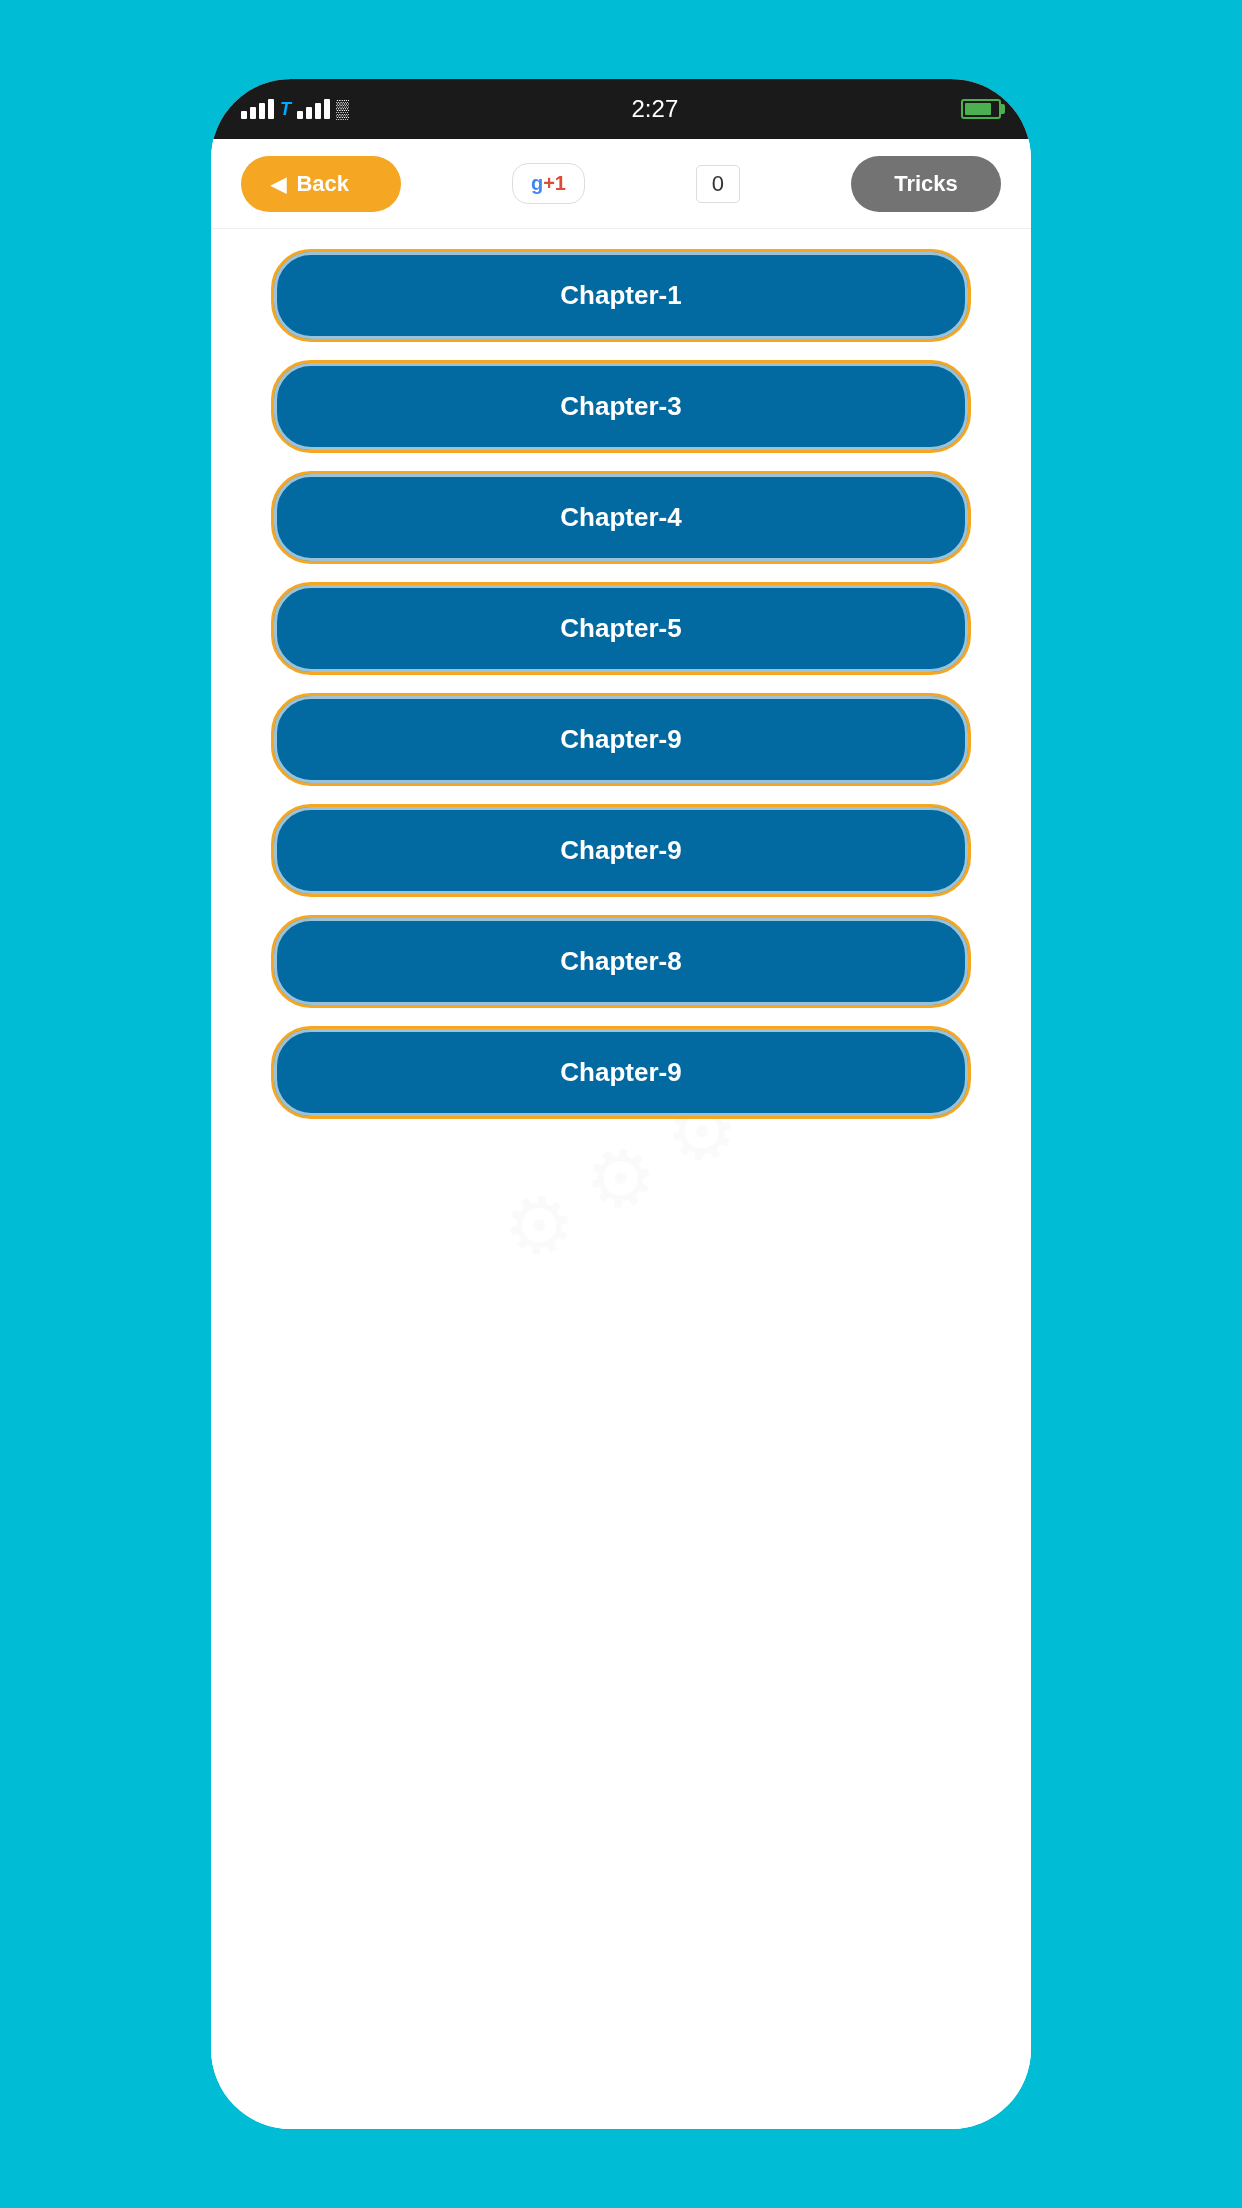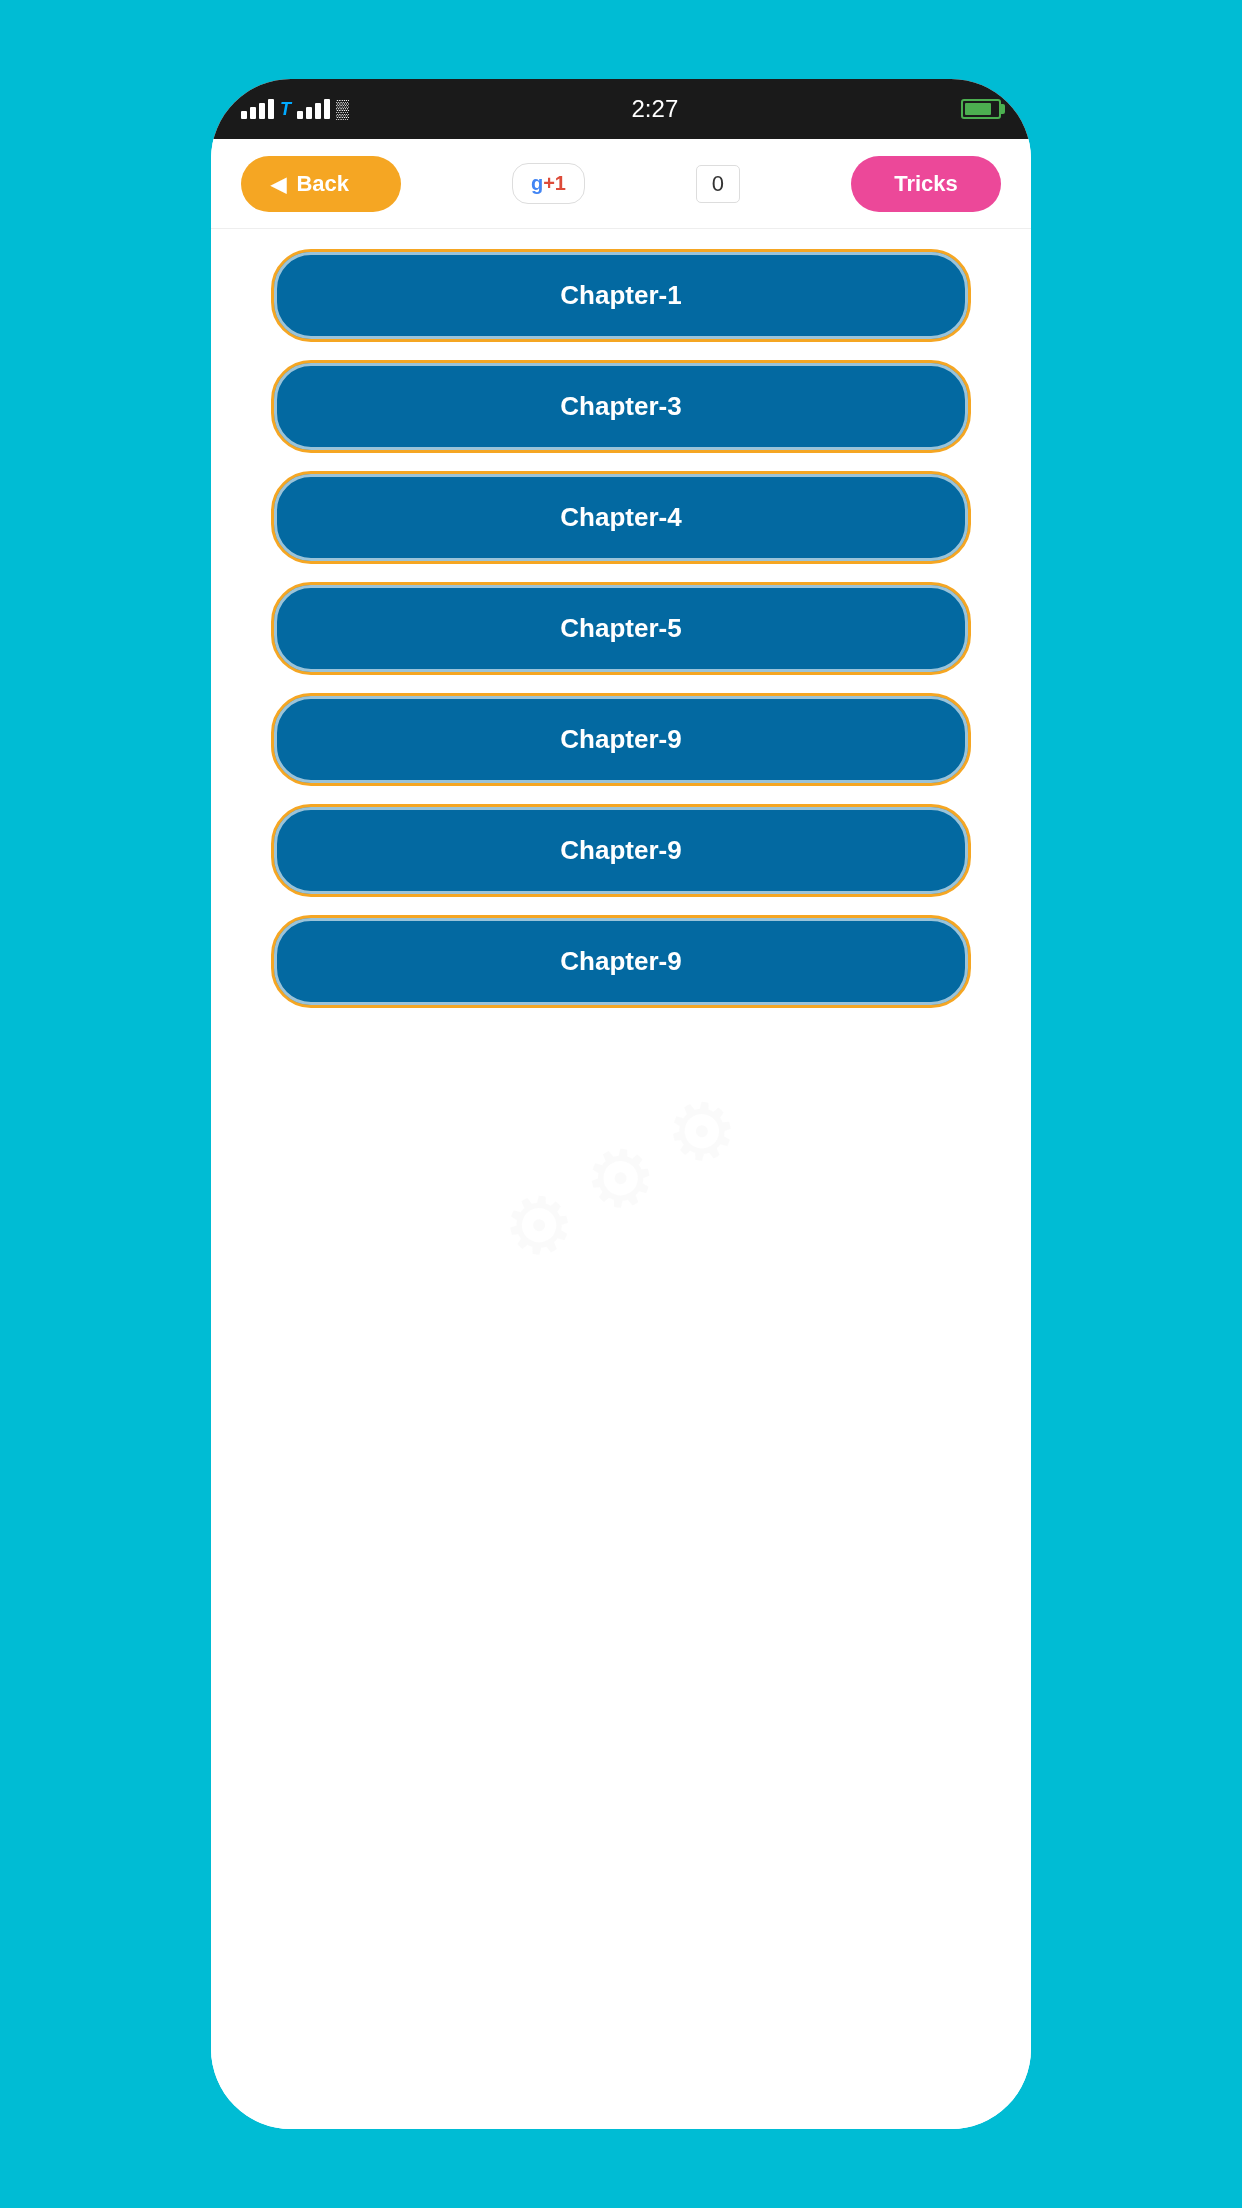--- a/index.html
+++ b/index.html
@@ -153,21 +153,21 @@
     .count-badge {
       background: white;
       border: 1px solid #ddd;
       border-radius: 5px;
       padding: 5px 15px;
       font-size: 22px;
       color: #333;
     }
 
     .tricks-button {
-      background: #ec4899;
+      background: #737373;
       color: white;
       border: none;
       border-radius: 30px;
       padding: 15px 35px;
       font-size: 22px;
       font-weight: bold;
       cursor: pointer;
       min-width: 150px;
     }
 
@@ -260,16 +260,17 @@
 
   <div class="content-area">
     <div class="watermark">⚙ ⚙ ⚙</div>
 
     <button class="chapter-button">Chapter-1</button>
     <button class="chapter-button">Chapter-3</button>
     <button class="chapter-button">Chapter-4</button>
     <button class="chapter-button">Chapter-5</button>
     <button class="chapter-button">Chapter-9</button>
     <button class="chapter-button">Chapter-9</button>
+    <button class="chapter-button">Chapter-8</button>
     <button class="chapter-button">Chapter-9</button>
   </div>
 
 </div>
 
 </body></html>

